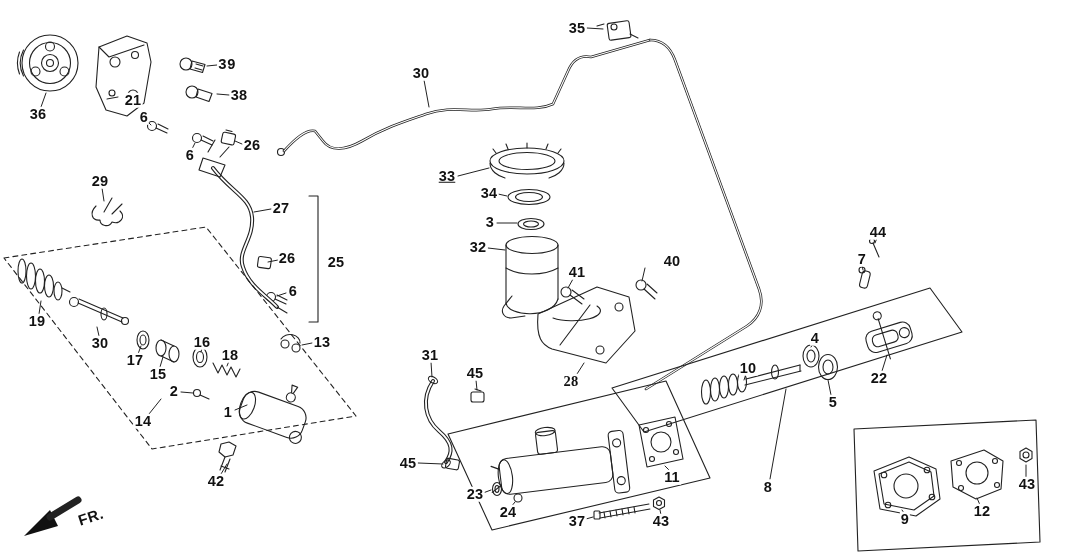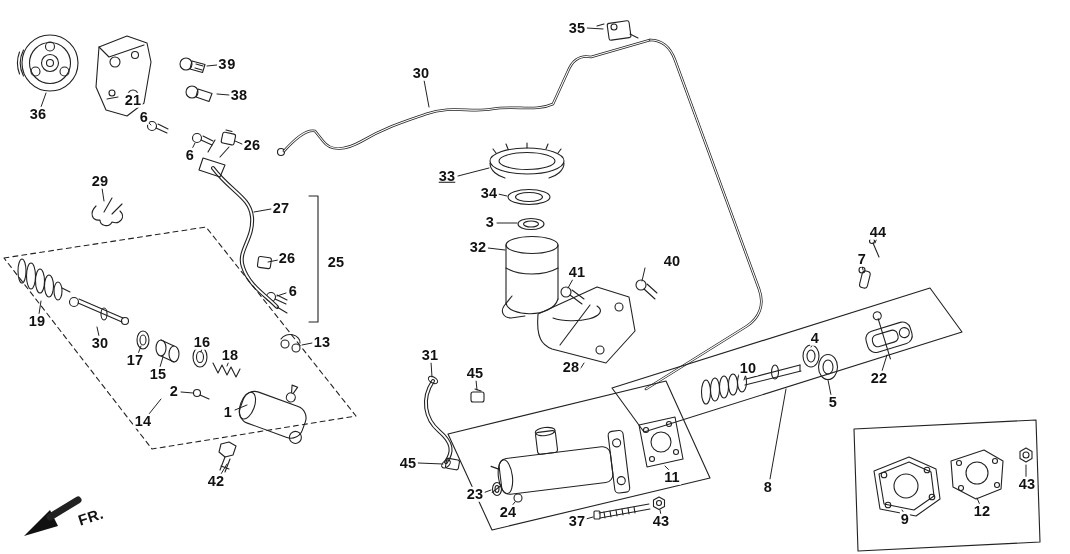--- a/index.html
+++ b/index.html
@@ -421,21 +421,21 @@
       <div class="part-label" style="left: 202px; top: 342px;">16</div>
       <div class="part-label" style="left: 230px; top: 355px;">18</div>
       <div class="part-label" style="left: 322px; top: 342px;">13</div>
       <div class="part-label" style="left: 174px; top: 391px;">2</div>
       <div class="part-label" style="left: 228px; top: 412px;">1</div>
       <div class="part-label" style="left: 143px; top: 421px;">14</div>
       <div class="part-label" style="left: 577px; top: 272px;">41</div>
       <div class="part-label" style="left: 648px; top: 261px; margin-left: 24px;">40</div>
       <div class="part-label" style="left: 430px; top: 355px;">31</div>
       <div class="part-label" style="left: 475px; top: 373px;">45</div>
-      <div class="part-label" style="left: 571px; top: 367px;">28</div>
+      <div class="part-label" style="left: 571px; top: 381px; font-family: Liberation Serif, serif;">28</div>
       <div class="part-label" style="left: 748px; top: 368px;">10</div>
       <div class="part-label" style="left: 815px; top: 338px;">4</div>
       <div class="part-label" style="left: 833px; top: 402px;">5</div>
       <div class="part-label" style="left: 879px; top: 378px;">22</div>
       <div class="part-label" style="left: 216px; top: 481px;">42</div>
       <div class="part-label" style="left: 408px; top: 463px;">45</div>
       <div class="part-label" style="left: 475px; top: 494px;">23</div>
       <div class="part-label" style="left: 508px; top: 512px;">24</div>
       <div class="part-label" style="left: 577px; top: 521px;">37</div>
       <div class="part-label" style="left: 672px; top: 477px;">11</div>

